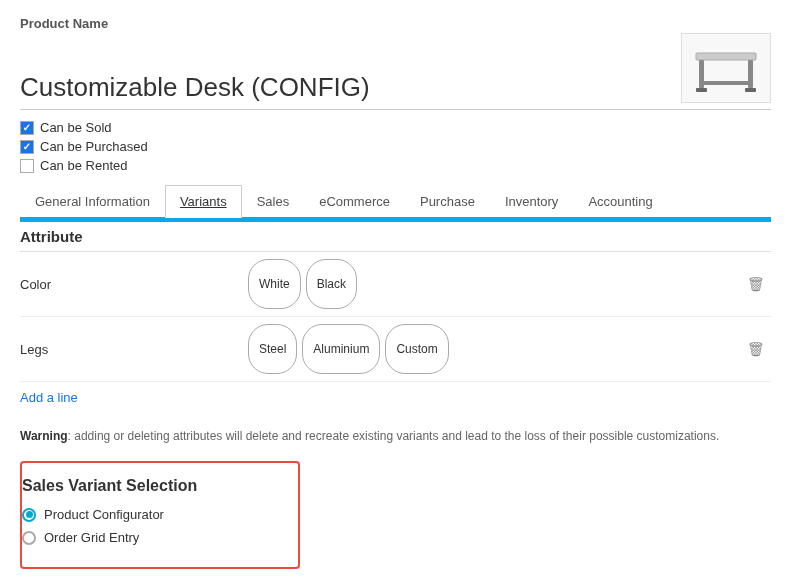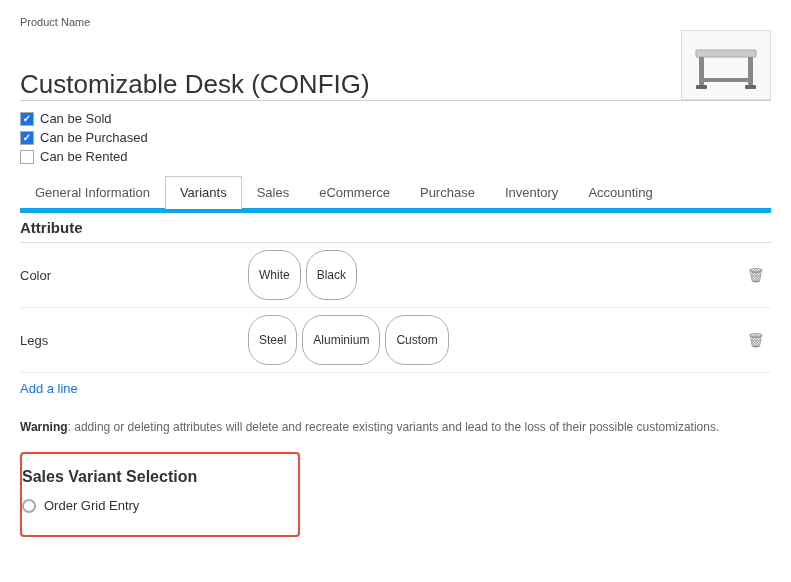--- a/index.html
+++ b/index.html
@@ -1,32 +1,32 @@
 <!DOCTYPE html>
 <html><head>
   <meta charset="utf-8">
   <style>
     * { box-sizing: border-box; margin: 0; padding: 0; }
     body { font-family: Arial, sans-serif; font-size: 13px; color: #333; background: #fff; width: 791px; min-height: 582px; padding: 16px 20px; }
 
-    .product-name-label { font-size: 11px; font-weight: normal; color: #555; margin-bottom: 2px; }
-    .product-title { font-size: 26px; color: #333; font-weight: 400; border-bottom: 1px solid #ccc; margin-bottom: 10px; display: flex; justify-content: space-between; align-items: flex-end; }
+    .product-name-label { font-size: 13px; font-weight: bold; color: #555; margin-bottom: 2px; }
+    .product-title { font-size: 26px; color: #333; font-weight: 400; border-bottom: 1px solid #ccc; padding-bottom: 6px; margin-bottom: 10px; display: flex; justify-content: space-between; align-items: flex-end; }
     .product-title-text { flex: 1; }
     .product-image { width: 90px; height: 70px; border: 1px solid #ddd; display: flex; align-items: center; justify-content: center; background: #f8f8f8; }
     .product-image svg { width: 70px; height: 55px; }
 
     .checkboxes { margin-bottom: 12px; }
     .checkbox-row { display: flex; align-items: center; gap: 6px; margin-bottom: 4px; font-size: 13px; }
     .checkbox-box { width: 14px; height: 14px; border: 1px solid #aaa; display: inline-flex; align-items: center; justify-content: center; background: #1a73e8; flex-shrink: 0; }
     .checkbox-box.unchecked { background: #fff; }
     .checkbox-check { color: #fff; font-size: 10px; font-weight: bold; }
 
     .tabs { display: flex; border-bottom: 5px solid #0ea5e9; margin-bottom: 0; }
     .tab { padding: 8px 14px; font-size: 13px; cursor: pointer; border: 1px solid transparent; border-bottom: none; color: #555; white-space: nowrap; }
-    .tab.active { border: 1px solid #ccc; border-bottom: 1px solid #fff; background: #fff; color: #333; margin-bottom: -1px; z-index: 1; }
+    .tab.active { border: 1px solid #ccc; border-bottom: 1px solid #fff; background: #fff; color: #333; margin-bottom: -1px; z-index: 1; text-decoration: underline; }
 
     .table-section { margin-top: 0; border-top: none; }
     .table-header { display: grid; grid-template-columns: 200px 1fr 30px; padding: 6px 0; border-bottom: 1px solid #ddd; font-weight: bold; font-size: 15px; color: #333; }
     .table-row { display: grid; grid-template-columns: 200px 1fr 30px; padding: 7px 0; border-bottom: 1px solid #eee; align-items: center; gap: 28px; }
     .table-cell { font-size: 13px; }
     .values-cell { display: flex; gap: 5px; flex-wrap: wrap; }
 
     .badge { border: 1px solid #aaa; border-radius: 20px; padding: 17px 10px; font-size: 12px; color: #333; background: #fff; }
 
     .delete-icon { color: #888; font-size: 14px; cursor: pointer; text-align: center; }
@@ -127,18 +127,24 @@
   <div class="add-line">Add a line</div>
 </div>
 
 <div class="warning-text">
   <strong>Warning</strong><span>: adding or deleting attributes will delete and recreate existing variants and lead to the loss of their possible customizations.</span>
 </div>
 
 <div class="sales-variant-box">
   <div class="sales-variant-title">Sales Variant Selection</div>
 
+  <div class="radio-row">
+    <div class="radio-outer selected">
+      <div class="radio-inner"></div>
+    </div>
+    <span>Product Configurator</span>
+  </div>
 
   <div class="radio-row">
     <div class="radio-outer"></div>
     <span>Order Grid Entry</span>
   </div>
 </div>
 
 </body></html>

